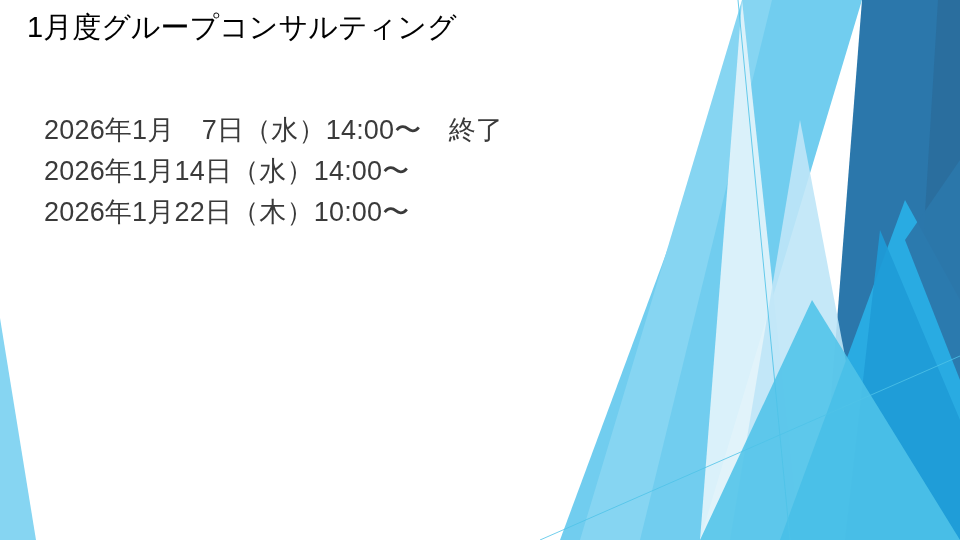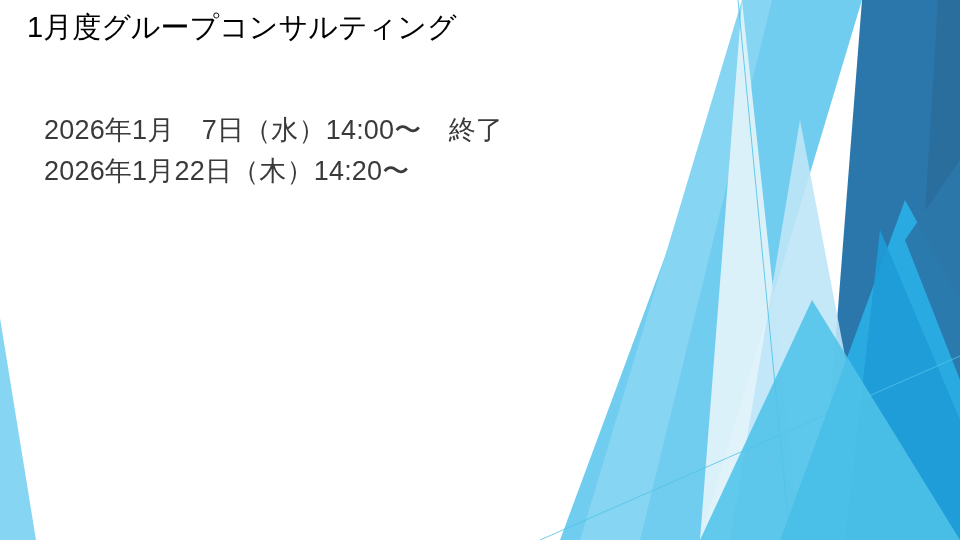--- a/index.html
+++ b/index.html
@@ -75,16 +75,17 @@
   </svg>
 
   <svg id="decor-left" viewBox="0 0 960 540" preserveAspectRatio="none">
     <polygon points="0,318 0,540 36,540" fill="#86D5F2"></polygon>
   </svg>
 
   <div id="title">1月度グループコンサルティング</div>
 
   <div id="body-block">
     <div class="body-line">2026年1月　7日（水）14:00〜　終了</div>
-    <div class="body-line">2026年1月22日（木）14:20〜</div>
+    <div class="body-line">2026年1月14日（水）14:00〜</div>
+    <div class="body-line">2026年1月22日（木）10:00〜</div>
   </div>
 
 </div>
 
 </body></html>

